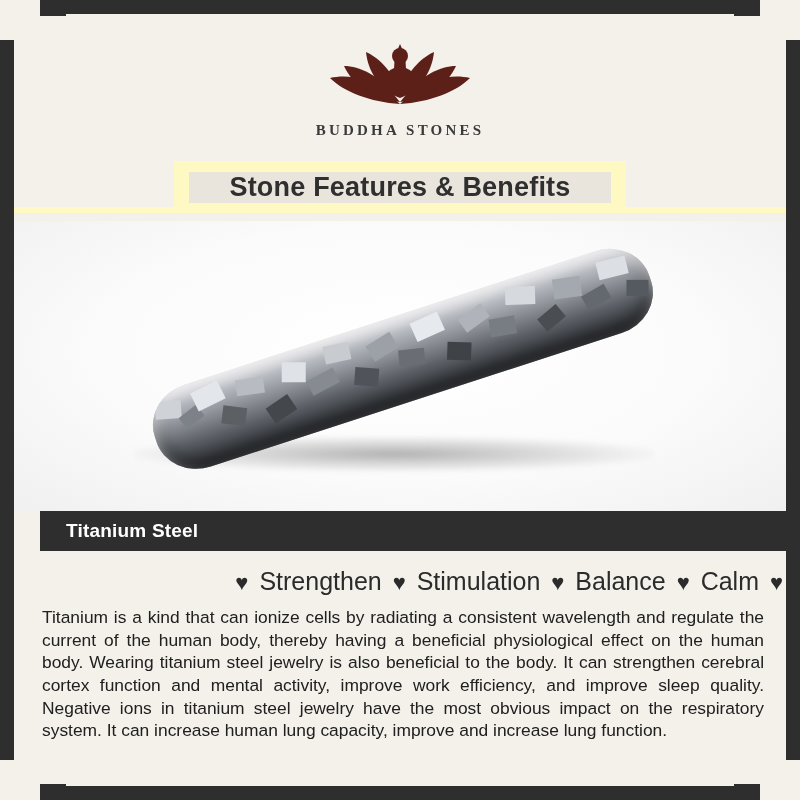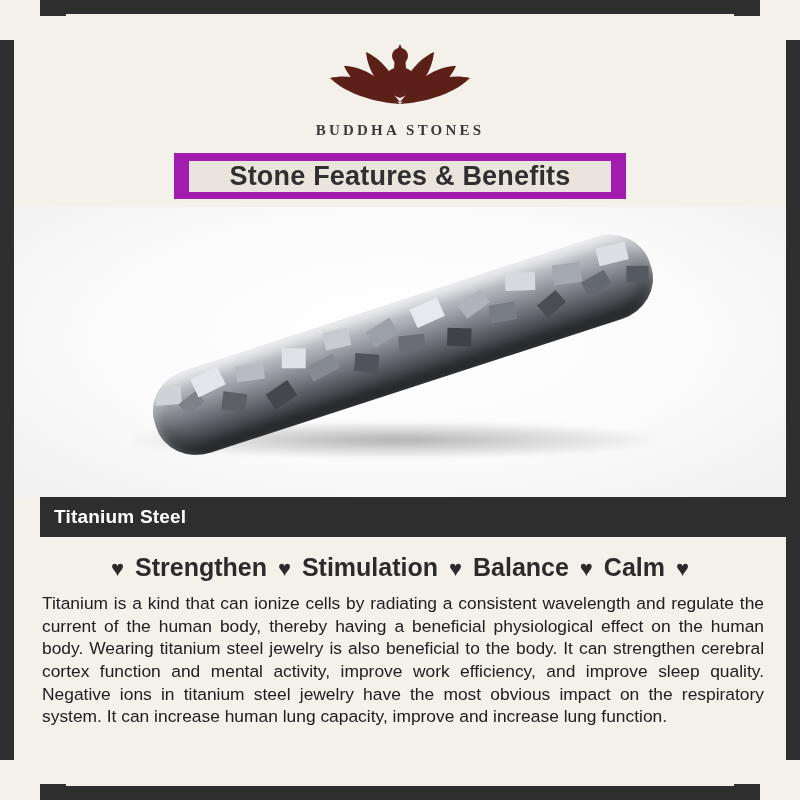--- a/index.html
+++ b/index.html
@@ -93,23 +93,23 @@
     font-size: 15px;
     letter-spacing: 3.2px;
     font-weight: bold;
     color: #3a3a3a;
     font-family: "Liberation Serif", serif;
   }
 
   
   .title-banner {
     position: relative;
-    margin: 14px 0 0 0;
-    height: 46px;
-    background: #a21caf;
+    margin: 22px 0 0 0;
+    height: 52px;
+    background: #fef9c3;
     display: flex;
     align-items: center;
     justify-content: center;
   }
   .title-banner:before,
   .title-banner:after {
     content: "";
     position: absolute;
     top: 0;
     width: 22px;
@@ -202,33 +202,33 @@
   }
   .caption-cut {
     position: absolute;
     left: 0;
     top: 0;
     width: 26px;
     height: 40px;
     background: #f4f1eb;
   }
   .caption-text {
-    margin-left: 40px;
+    margin-left: 52px;
     color: #ffffff;
     font-size: 19px;
     font-weight: bold;
     letter-spacing: 0.2px;
   }
 
   
   .benefits {
     margin-top: 16px;
-    text-align: center;
+    text-align: right;
     font-size: 25px;
-    font-weight: bold;
+    font-weight: normal;
     color: #2b2b2b;
     font-family: "Liberation Sans", sans-serif;
   }
   .benefits .heart {
     color: #2b2b2b;
     font-size: 22px;
     padding: 0 3px;
   }
   .benefits .word { padding: 0 1px; }
 

